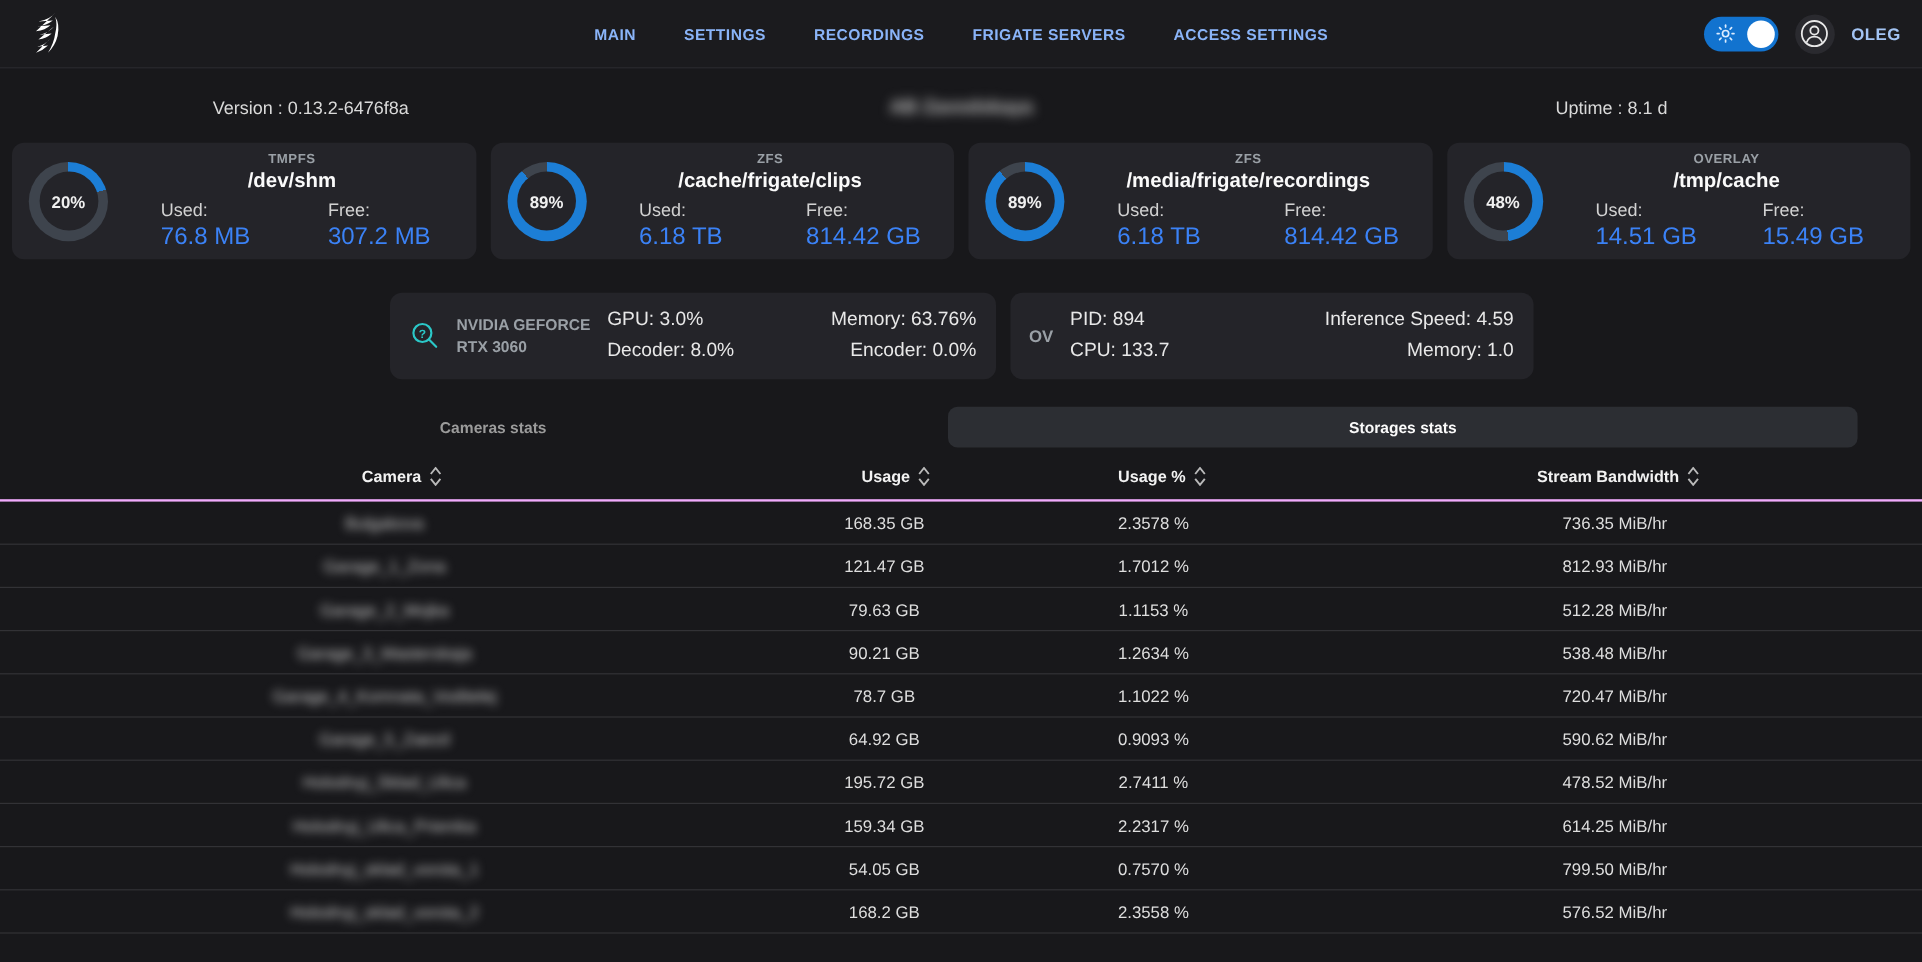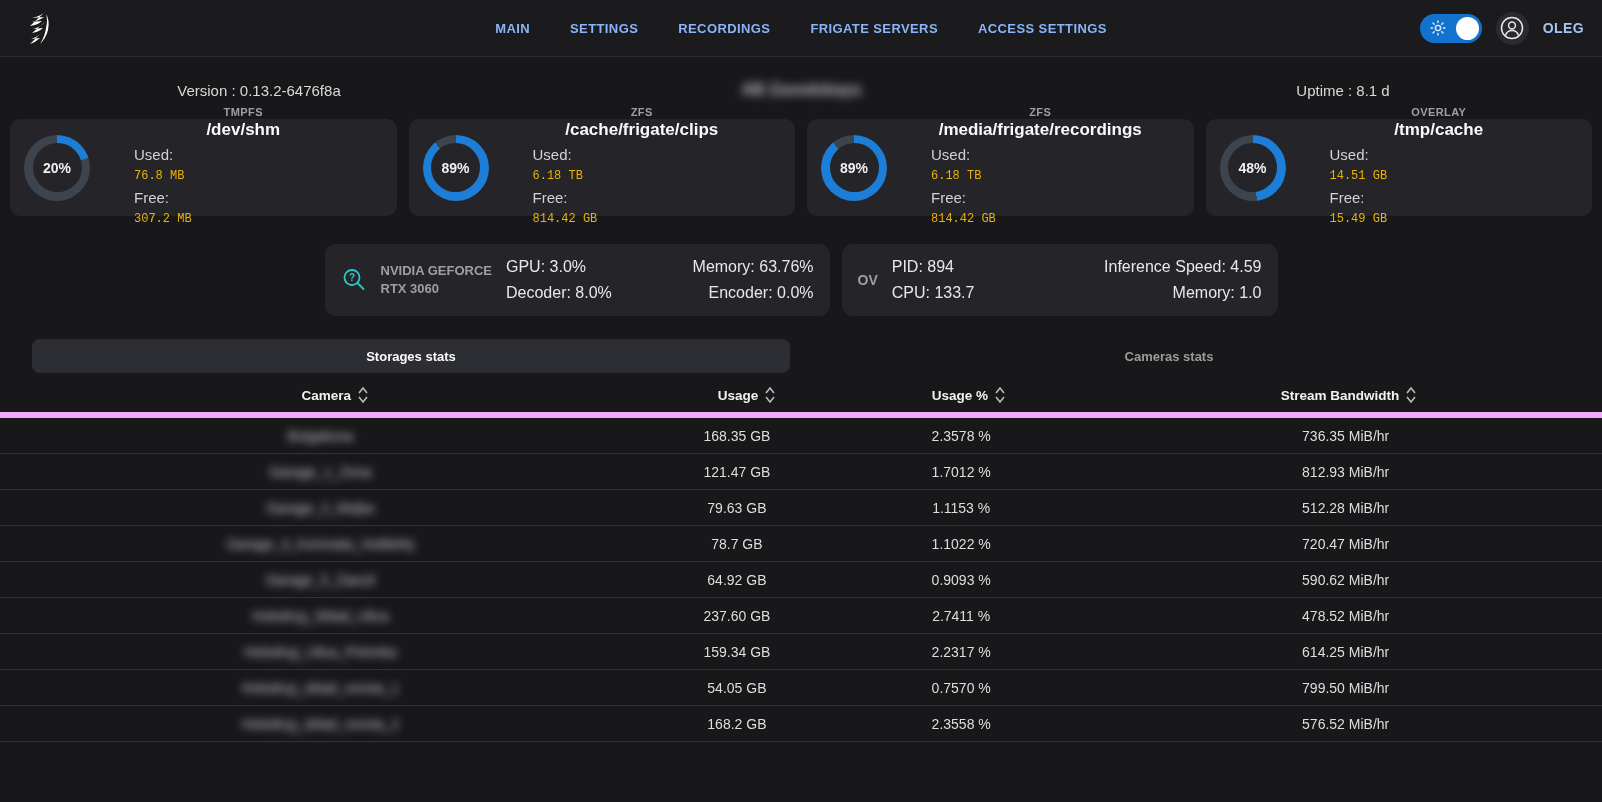--- a/index.html
+++ b/index.html
@@ -62,24 +62,24 @@
     background:conic-gradient(#1c7ed6 calc(var(--p)*1%), #3e444d 0);
     display:grid; place-items:center;
   }
   .donut .hole {
     width:49px; height:49px; border-radius:50%; background:#242429;
     display:grid; place-items:center; font-size:14px; color:#f0f0f0;font-weight:bold;
   }
   .card-info { flex:1; display:flex; flex-direction:column; }
   .fs-type { text-align:center; font-size:11px; font-weight:700; color:#9aa0a6; letter-spacing:.4px; }
   .mount { text-align:center; font-size:17px; font-weight:700; color:#fafafa; margin:2px 0 4px 0; }
-  .uf-grid { display:grid; grid-template-columns:1fr; }
+  .uf-grid { display:grid; grid-template-columns:1fr 1fr; }
   .uf-col { padding-left:30px; }
   .uf-label { font-size:15px; color:#d2d2d2; line-height:21px; }
-  .uf-value { font-size:12px; color:#eab308; line-height:22px;font-family:Liberation Mono, monospace; }
+  .uf-value { font-size:20px; color:#3b82f6; line-height:22px; }
 
   
   .proc-row { display:flex; justify-content:center; gap:12px; margin-top:28px; }
   .proc-card {
     background:#242429; border-radius:10px; height:72px; padding:10px 16px;
     display:flex; align-items:center; gap:14px;
   }
   .proc-card.gpu { width:505px; }
   .proc-card.detector { width:436px; }
   .gpu-name { color:#9aa0a6; font-size:13px; font-weight:700; line-height:18px; white-space:nowrap; }
@@ -96,21 +96,21 @@
   .tab {
     display:flex; align-items:center; justify-content:center;
     font-size:13px; font-weight:700; color:#9b9b9b; border-radius:8px; cursor:pointer;
   }
   .tab.selected { background:#2c2e33; color:#fafafa; }
 
   
   .stats-table { margin-top:5px; }
   .thead {
     display:grid; grid-template-columns:40% 12% 16% 32%;
-    height:40px; align-items:center; border-bottom:6px solid #f0abfc;padding-left:18px;
+    height:40px; align-items:center; border-bottom:2px solid #f0abfc;padding-left:18px;
   }
   .th {
     display:flex; align-items:center; justify-content:center; gap:7px;
     font-size:13.5px; font-weight:700; color:#f2f2f2; cursor:pointer; white-space:nowrap;
   }
   .sort-icon { display:flex; flex-direction:column; gap:2px; }
   .trow {
     display:grid; grid-template-columns:40% 12% 16% 32%;
     height:36px; align-items:center; border-bottom:1px solid #323236;
   }
@@ -307,23 +307,23 @@
       <div class="stat-col right">
           <div class="stat-line">Inference Speed: 4.59</div>
           <div class="stat-line">Memory: 1.0</div>
         </div>
     </div>
   </div>
 </section>
 
 <div class="tabs">
 
+    <div class="tab">Cameras stats</div>
+
     <div class="tab selected">Storages stats</div>
-
-    <div class="tab">Cameras stats</div>
   </div>
 
 <div class="stats-table">
   <div class="thead">
 
       <div class="th">
         <span class="th-label">Camera</span>
         <span class="sort-icon">
           <svg width="10" height="7" viewBox="0 0 10 7">
             <polyline points="1,6 5,1 9,6" fill="none" stroke="#b9b9b9" stroke-width="1.6"></polyline>
@@ -386,38 +386,44 @@
         <div class="td bw">812.93 MiB/hr</div>
       </div>
 
       <div class="trow">
         <div class="td cam">Garage_2_Mojka</div>
         <div class="td usage">79.63 GB</div>
         <div class="td upct">1.1153 %</div>
         <div class="td bw">512.28 MiB/hr</div>
       </div>
 
+      <div class="trow">
+        <div class="td cam">Garage_3_Masterskaja</div>
+        <div class="td usage">90.21 GB</div>
+        <div class="td upct">1.2634 %</div>
+        <div class="td bw">538.48 MiB/hr</div>
+      </div>
 
       <div class="trow">
         <div class="td cam">Garage_4_Komnata_Voditelej</div>
         <div class="td usage">78.7 GB</div>
         <div class="td upct">1.1022 %</div>
         <div class="td bw">720.47 MiB/hr</div>
       </div>
 
       <div class="trow">
         <div class="td cam">Garage_5_Zaezd</div>
         <div class="td usage">64.92 GB</div>
         <div class="td upct">0.9093 %</div>
         <div class="td bw">590.62 MiB/hr</div>
       </div>
 
       <div class="trow">
         <div class="td cam">Holodnyj_Sklad_Ulica</div>
-        <div class="td usage">237.60 GB</div>
+        <div class="td usage">195.72 GB</div>
         <div class="td upct">2.7411 %</div>
         <div class="td bw">478.52 MiB/hr</div>
       </div>
 
       <div class="trow">
         <div class="td cam">Holodnyj_Ulica_Priemka</div>
         <div class="td usage">159.34 GB</div>
         <div class="td upct">2.2317 %</div>
         <div class="td bw">614.25 MiB/hr</div>
       </div>

